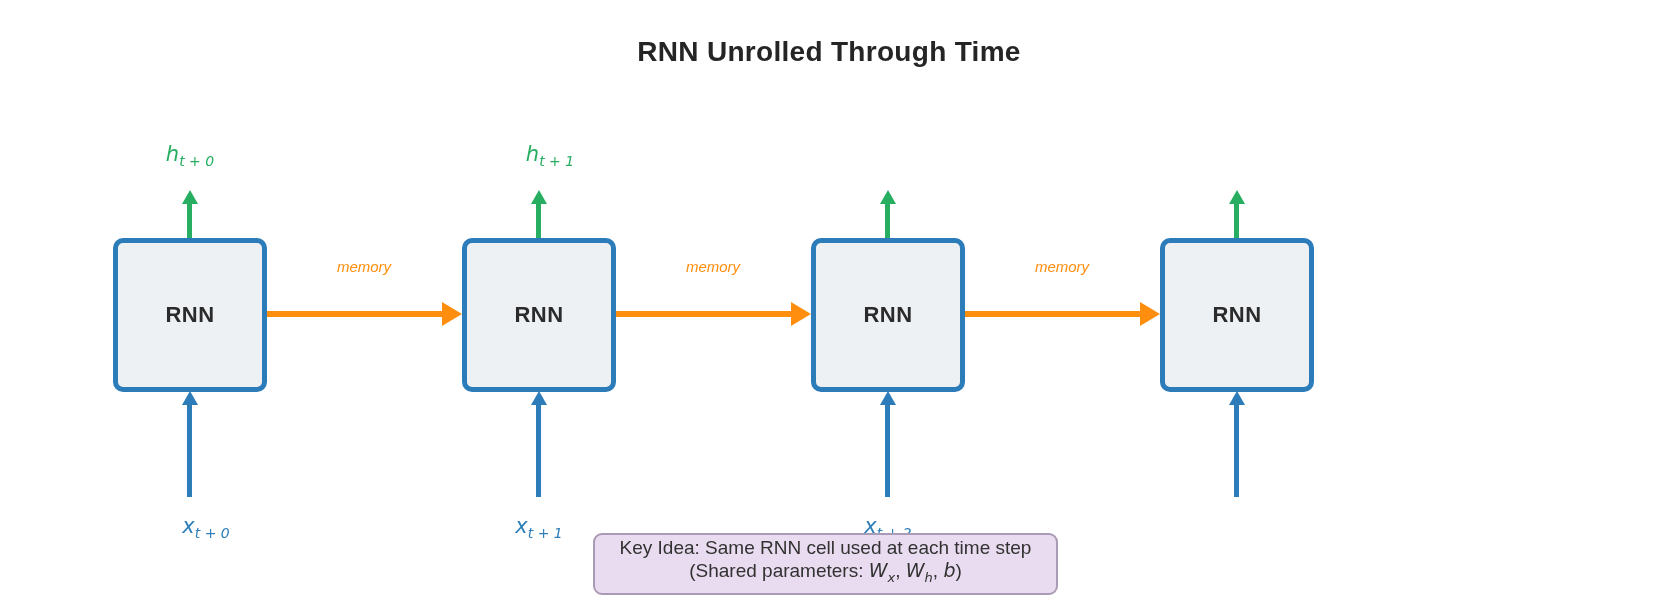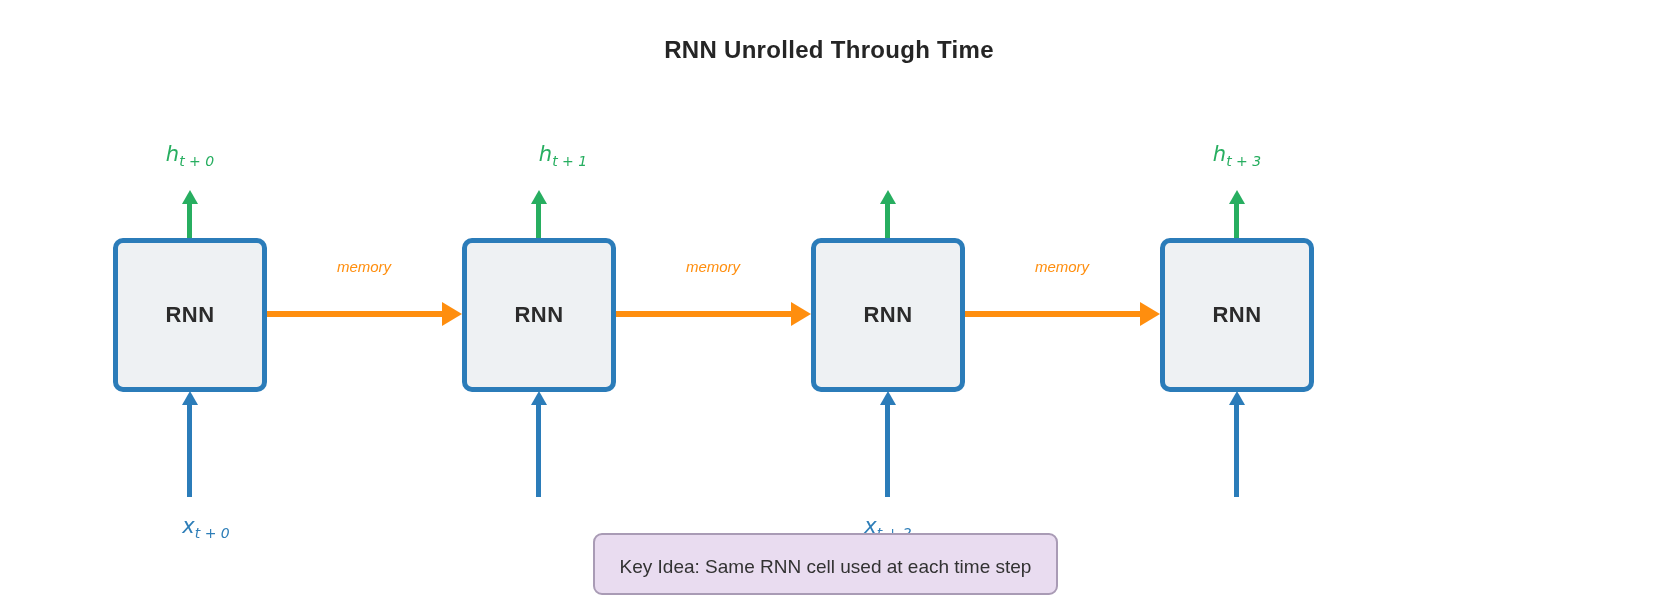--- a/index.html
+++ b/index.html
@@ -17,21 +17,21 @@
   .canvas {
     position: relative;
     width: 1658px; height: 608px;
     background: #ffffff;
     font-family: "Liberation Sans", sans-serif;
     overflow: hidden;
   }
   .title {
     position: absolute; top: 36px; left: 0; width: 100%;
     text-align: center;
-    font-weight: bold; font-size: 24px; color: var(--title_text);
+    font-weight: bold; font-size: 28px; color: var(--title_text);
     letter-spacing: 0.3px;
     white-space: nowrap;
   }
   .cell {
     position: absolute; top: 238px;
     width: 144px; height: 144px;
     background: var(--cell_fill);
     border: 5px solid var(--blue);
     border-radius: 10px;
     display: flex; align-items: center; justify-content: center;
@@ -78,21 +78,21 @@
     white-space: nowrap;
   }
   .note {
     position: absolute; left: 593px; top: 533px;
     width: 465px; height: 62px; box-sizing: border-box;
     background: var(--note_fill);
     border: 2px solid var(--note_border);
     border-radius: 9px;
     text-align: center;
     font-size: 19px; line-height: 23px; color: var(--body_text);
-    padding-top: 20px;
+    padding-top: 1px;
     white-space: nowrap;
   }
   .note .mi { font-family: "DejaVu Sans", sans-serif; font-style: italic; }
   .note sub { font-size: 13px; font-family: "DejaVu Sans", sans-serif; font-style: italic; line-height: 0; }
 </style>
 </head>
 <body>
 
 <div class="canvas">
 
@@ -105,52 +105,53 @@
     <span class="cell-label">RNN</span>
   </div>
   <div class="head-up b" style="left:182px"></div>
   <div class="vline b" style="left:187px"></div>
   <div class="io-label in" style="left:136px"><span>x</span><sub>t + 0</sub></div>
 
   <div class="mem-label" style="left:294px">memory</div>
   <div class="hline" style="left:267px"></div>
   <div class="head-right" style="left:442px"></div>
 
-  <div class="io-label out" style="left:493px"><span>h</span><sub>t + 1</sub></div>
+  <div class="io-label out" style="left:480px"><span>h</span><sub>t + 1</sub></div>
   <div class="head-up g" style="left:531px"></div>
   <div class="vline g" style="left:536px"></div>
   <div class="cell" style="left:462px">
     <span class="cell-label">RNN</span>
   </div>
   <div class="head-up b" style="left:531px"></div>
   <div class="vline b" style="left:536px"></div>
+  <div class="io-label in" style="left:469px"><span>x</span><sub>t + 1</sub></div>
 
   <div class="mem-label" style="left:643px">memory</div>
   <div class="hline" style="left:616px"></div>
   <div class="head-right" style="left:791px"></div>
 
   <div class="head-up g" style="left:880px"></div>
   <div class="vline g" style="left:885px"></div>
   <div class="cell" style="left:811px">
     <span class="cell-label">RNN</span>
   </div>
   <div class="head-up b" style="left:880px"></div>
   <div class="vline b" style="left:885px"></div>
   <div class="io-label in" style="left:818px"><span>x</span><sub>t + 2</sub></div>
 
   <div class="mem-label" style="left:992px">memory</div>
   <div class="hline" style="left:965px"></div>
   <div class="head-right" style="left:1140px"></div>
 
-  <div class="io-label out" style="left:1167px"><span>h</span><sub>t + 3</sub></div>
   <div class="head-up g" style="left:1229px"></div>
   <div class="vline g" style="left:1234px"></div>
   <div class="cell" style="left:1160px">
     <span class="cell-label">RNN</span>
   </div>
   <div class="head-up b" style="left:1229px"></div>
   <div class="vline b" style="left:1234px"></div>
 
   <div class="note">
     <div>Key Idea: Same RNN cell used at each time step</div>
+    <div><span>(Shared parameters: </span><span class="mi">W</span><sub>x</sub><span>, </span><span class="mi">W</span><sub>h</sub><span>, </span><span class="mi">b</span><span>)</span></div>
   </div>
 
 </div>
 
 </body></html>

